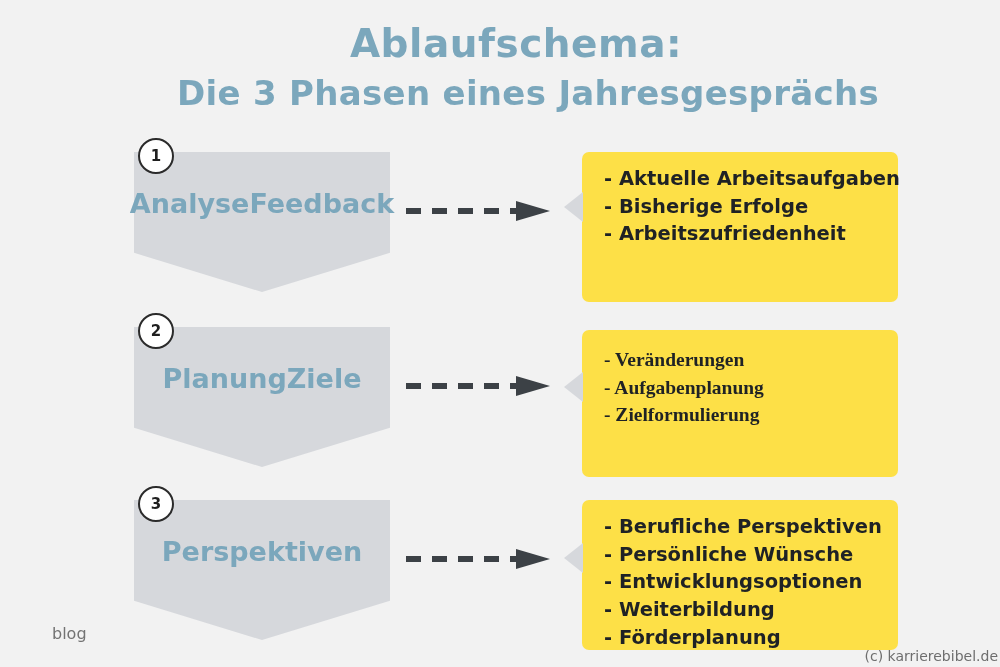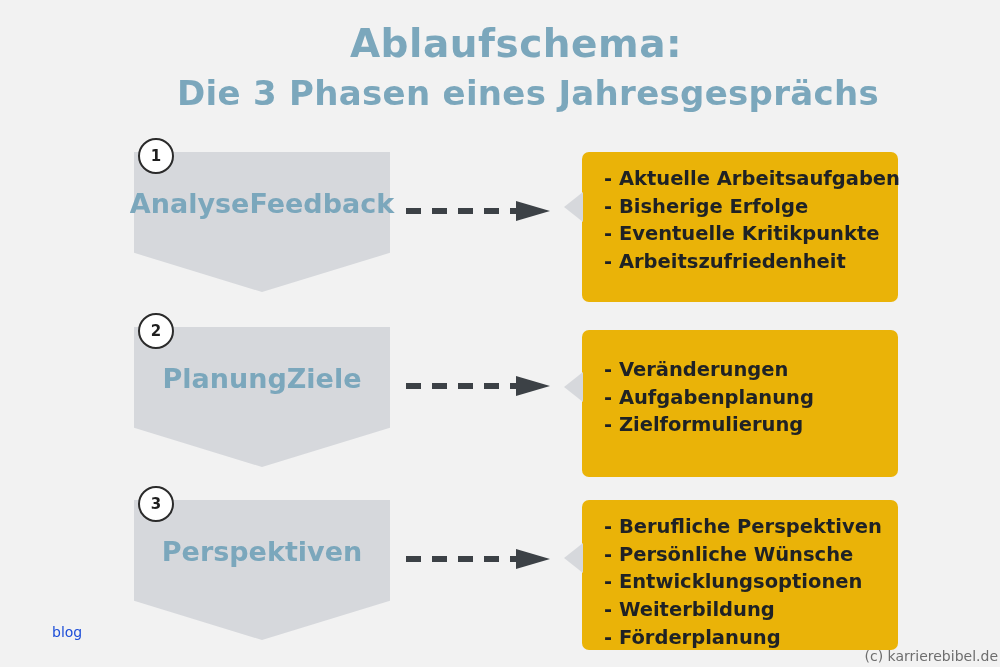--- a/index.html
+++ b/index.html
@@ -112,21 +112,21 @@
     position: absolute;
     left: 388px;
     top: 48px;
     width: 150px;
     height: 22px;
   }
 
   
   .content-box {
     position: absolute;
-    background: #eab308;
+    background: #fde047;
     border-radius: 7px;
     box-sizing: border-box;
     padding: 13px 18px 13px 22px;
     color: #1f2225;
     font-size: 19.5px;
     font-weight: bold;
     line-height: 1.42;
   }
   .notch {
     position: absolute;
@@ -135,33 +135,33 @@
     width: 0;
     height: 0;
     border-top: 15px solid transparent;
     border-bottom: 15px solid transparent;
     border-right: 19px solid #d6d8dc;
   }
   #box-1 { left: 566px; top: 0px;  width: 316px; height: 150px; }
   #box-2 { left: 566px; top: 3px;  width: 316px; height: 147px; }
   #box-3 { left: 566px; top: 0px;  width: 316px; height: 150px; }
 
-  #box-2 { padding-top: 26px; }
+  #box-2 { padding-top: 16px; font-family: Liberation Serif, serif; }
   #box-2 .notch { top: 42px; }
   #box-3 .notch { top: 43px; }
 
   .box-item { white-space: nowrap; }
 
   
   .watermark {
     position: absolute;
     left: 36px;
     top: 612px;
-    font-size: 14px;
-    color: #1d4ed8;
+    font-size: 16px;
+    color: #737373;
   }
   .credit {
     position: absolute;
     right: 18px;
     top: 636px;
     font-size: 14px;
     color: #6e6e6e;
   }
 </style>
 </head>
@@ -184,21 +184,20 @@
 
     <svg class="arrow" viewBox="0 0 150 22">
       <line x1="2" y1="11" x2="112" y2="11" stroke="#3c4146" stroke-width="6" stroke-dasharray="15,11"></line>
       <polygon points="112,1 146,11 112,21" fill="#3c4146"></polygon>
     </svg>
 
     <div class="content-box" id="box-1">
       <div class="notch"></div>
       <div class="box-item">- Aktuelle Arbeitsaufgaben</div>
       <div class="box-item">- Bisherige Erfolge</div>
-      <div class="box-item">- Eventuelle Kritikpunkte</div>
       <div class="box-item">- Arbeitszufriedenheit</div>
     </div>
   </div>
 
   <div class="row" id="row-2">
     <div class="phase-shape"></div>
     <div class="phase-label">
       <div class="l1">Planung</div>
       <div class="l2">Ziele</div>
     </div>

